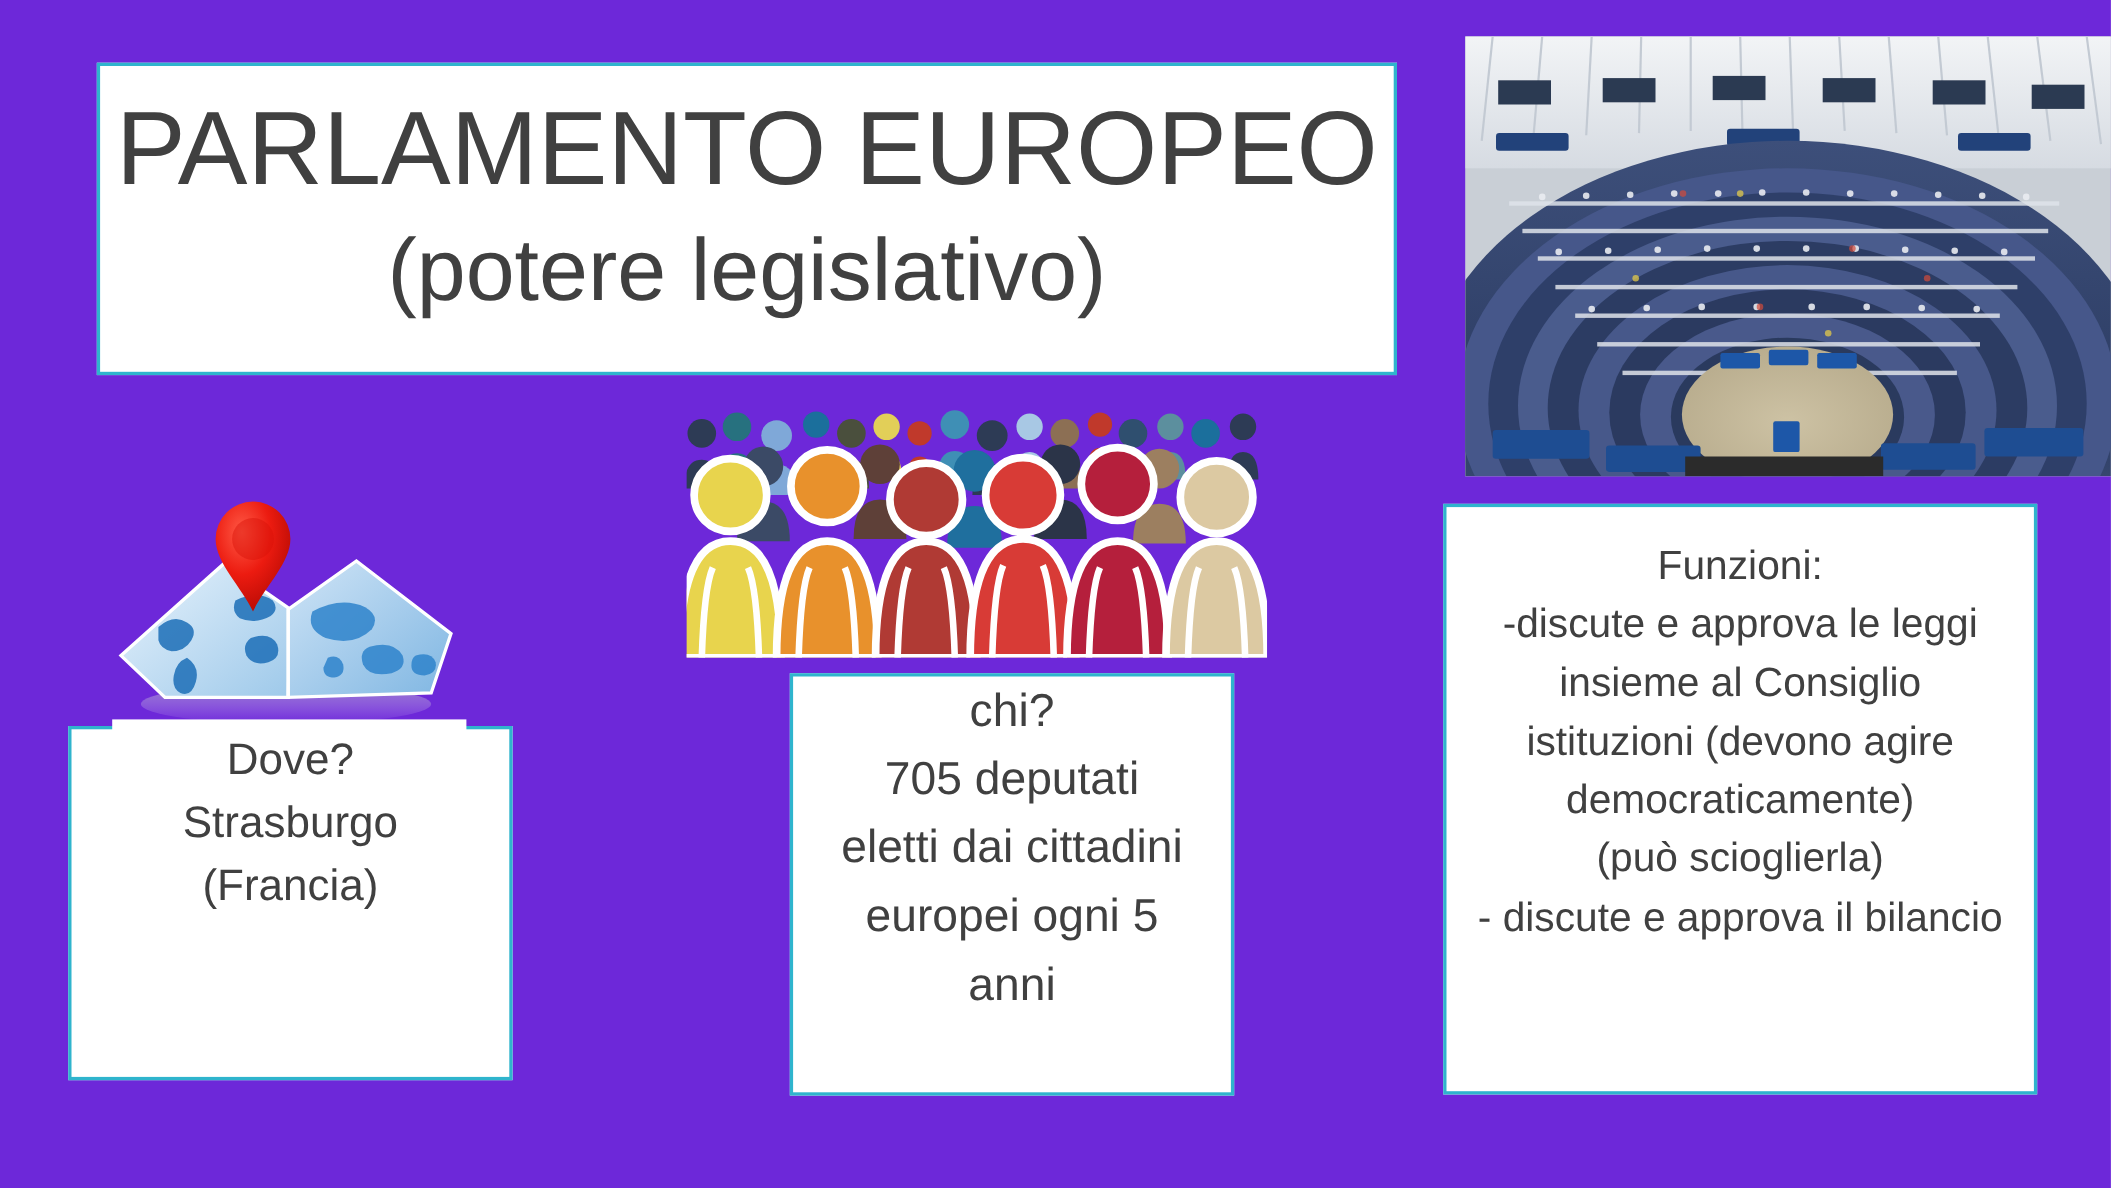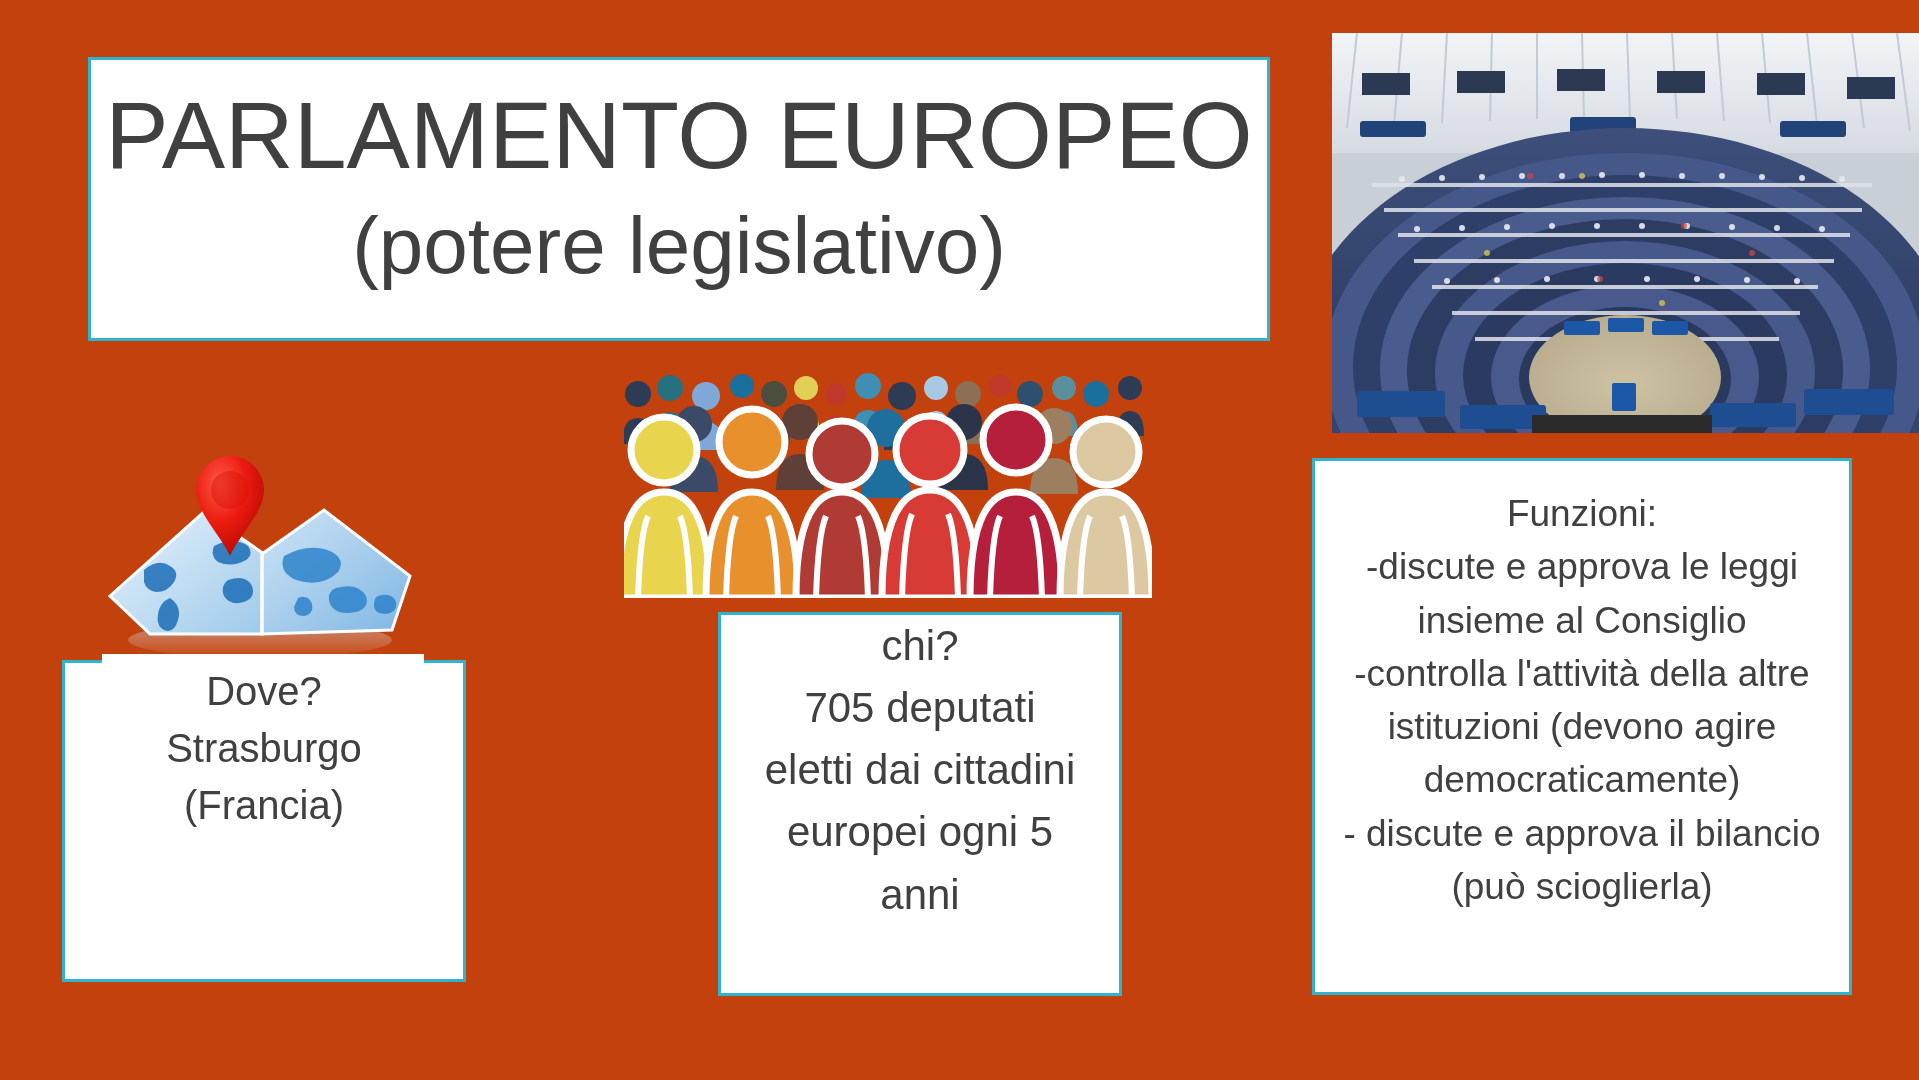--- a/index.html
+++ b/index.html
@@ -7,21 +7,21 @@
     padding: 0;
     background: #ffffff;
   }
   body {
     font-family: "Liberation Sans", sans-serif;
   }
   #slide {
     position: relative;
     width: 1919px;
     height: 1080px;
-    background: #c2410c;
+    background: #6d28d9;
     overflow: hidden;
   }
 
   
   .framed {
     position: absolute;
     box-sizing: border-box;
     border: 3px solid #2fb4cd;
     background: #ffffff;
     color: #404040;
@@ -475,20 +475,19 @@
     <div class="line">705 deputati</div>
     <div class="line">eletti dai cittadini</div>
     <div class="line">europei ogni 5</div>
     <div class="line">anni</div>
   </div>
 
   <div class="framed" id="funzioni-box">
     <div class="line">Funzioni:</div>
     <div class="line">-discute e approva le leggi</div>
     <div class="line">insieme al Consiglio</div>
-    <div class="line">-controlla l'attività della altre</div>
     <div class="line">istituzioni (devono agire</div>
     <div class="line">democraticamente)</div>
+    <div class="line">(può scioglierla)</div>
     <div class="line">- discute e approva il bilancio</div>
-    <div class="line">(può scioglierla)</div>
   </div>
 
 </div>
 
 </body></html>

